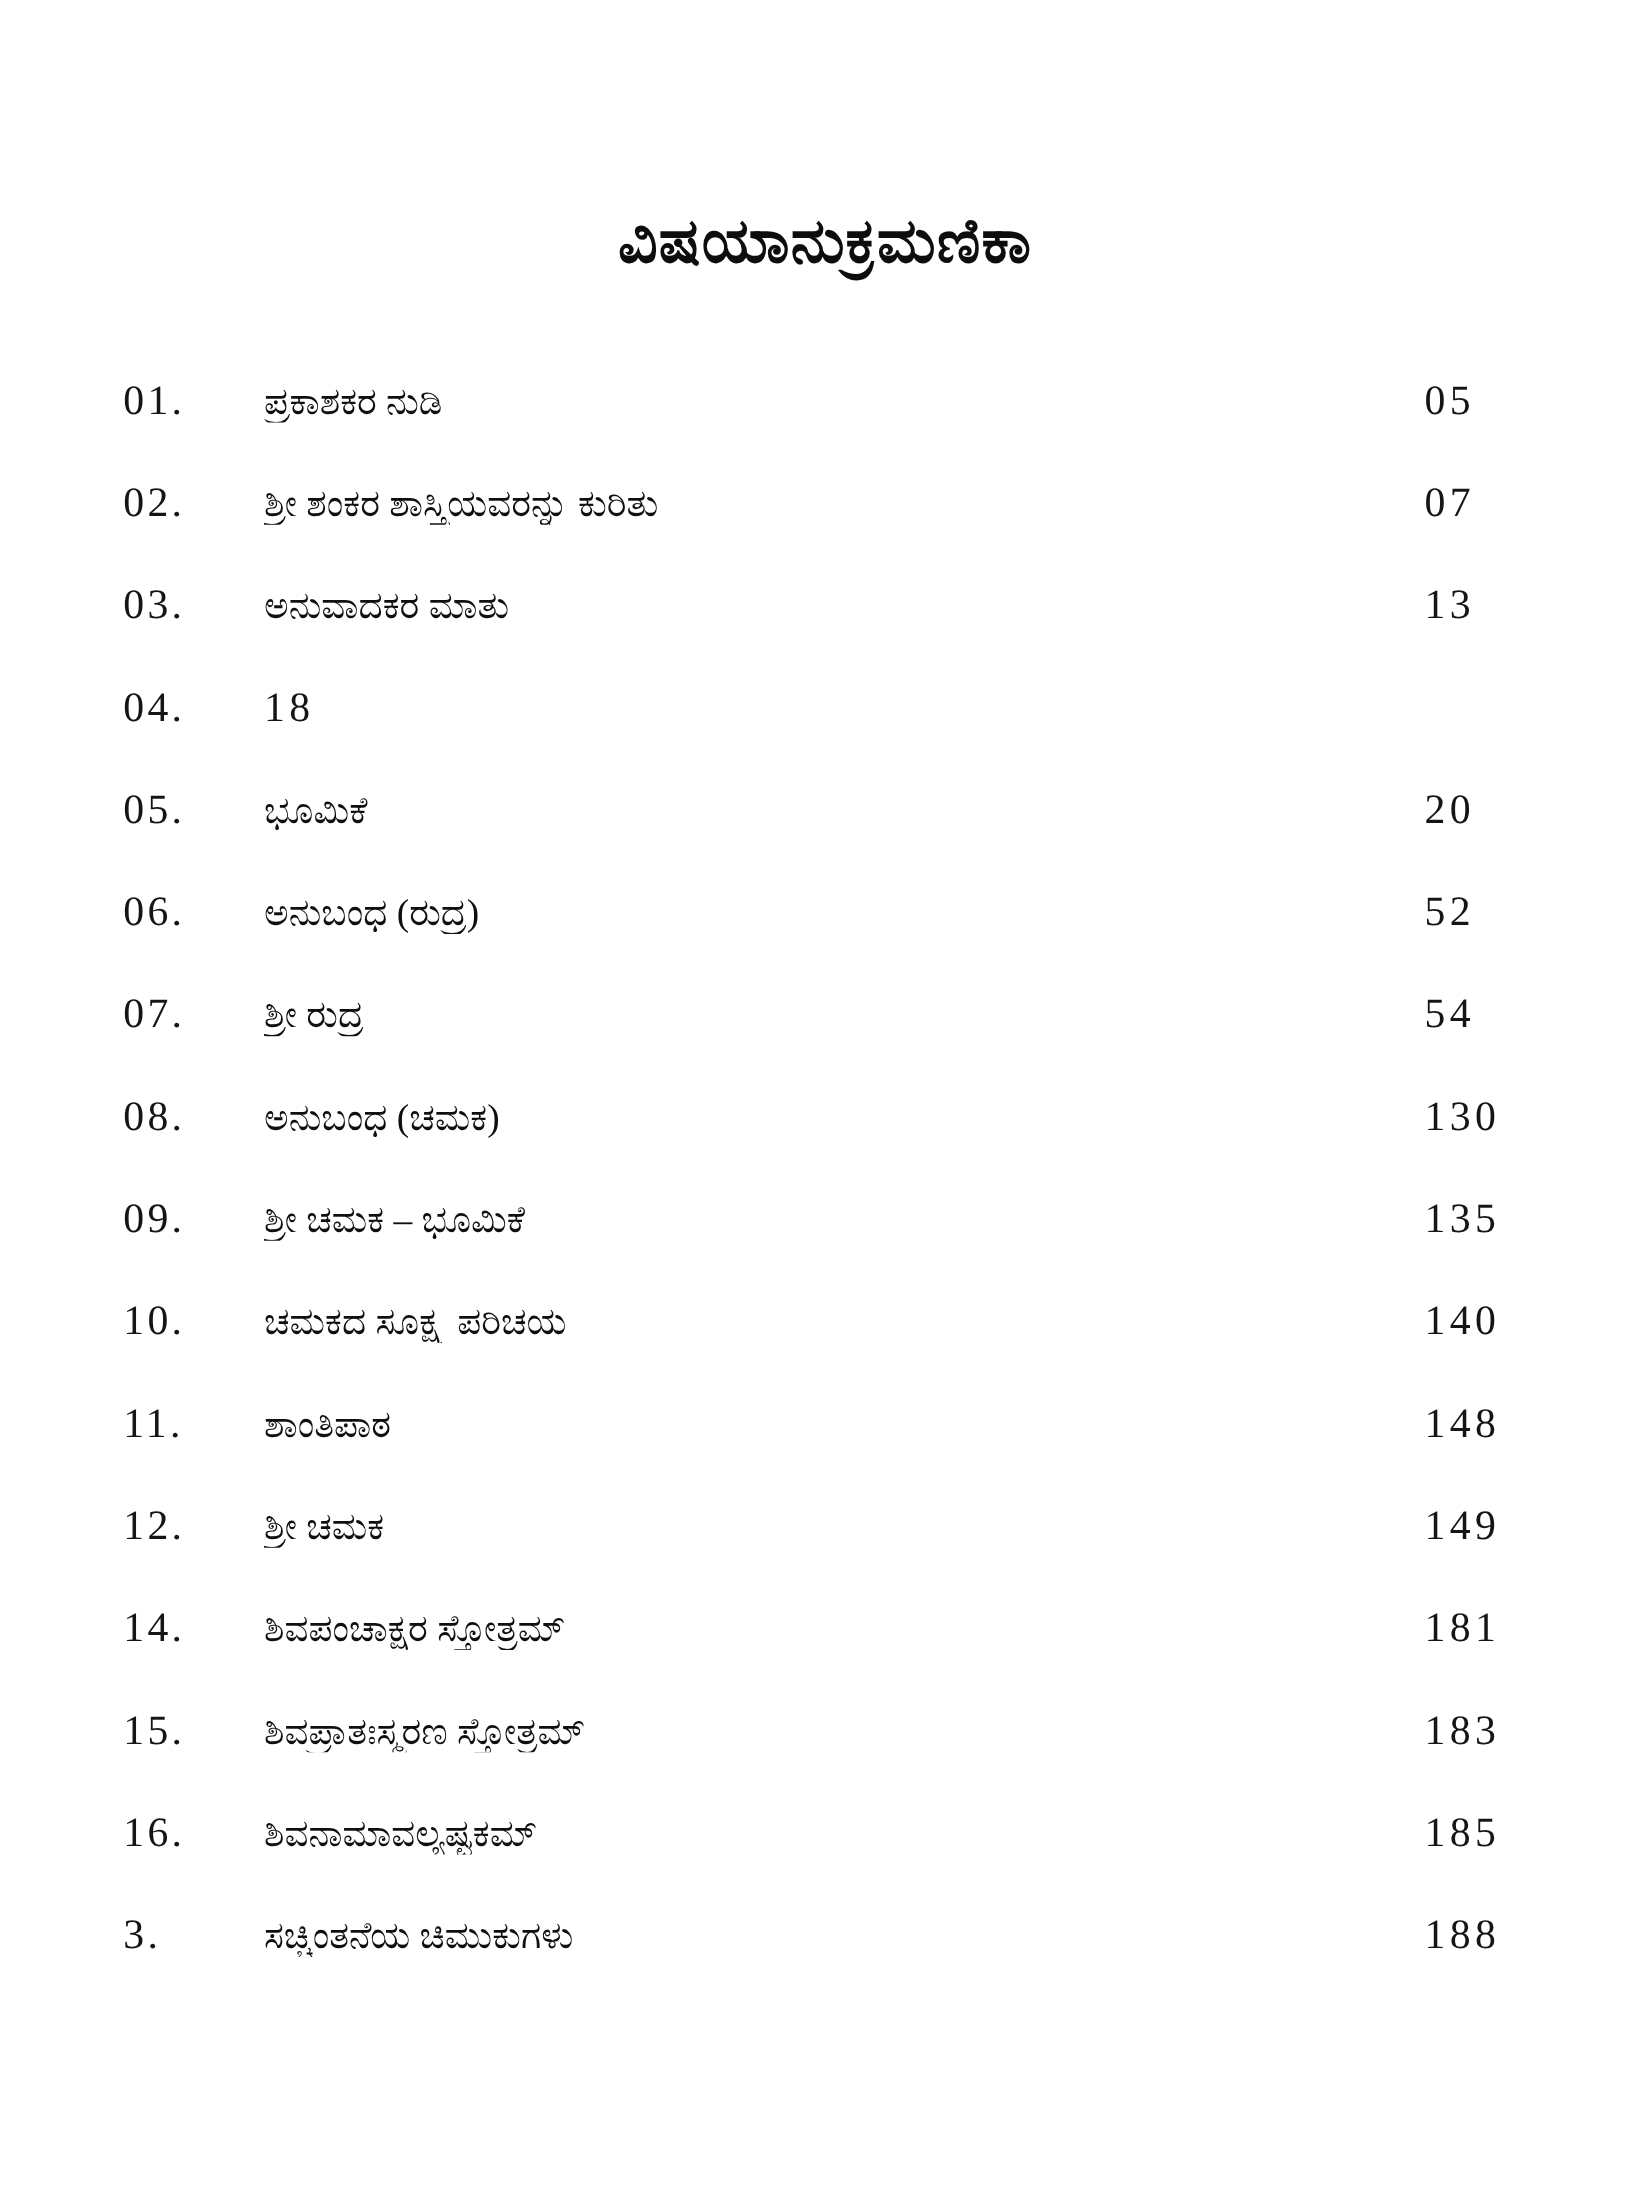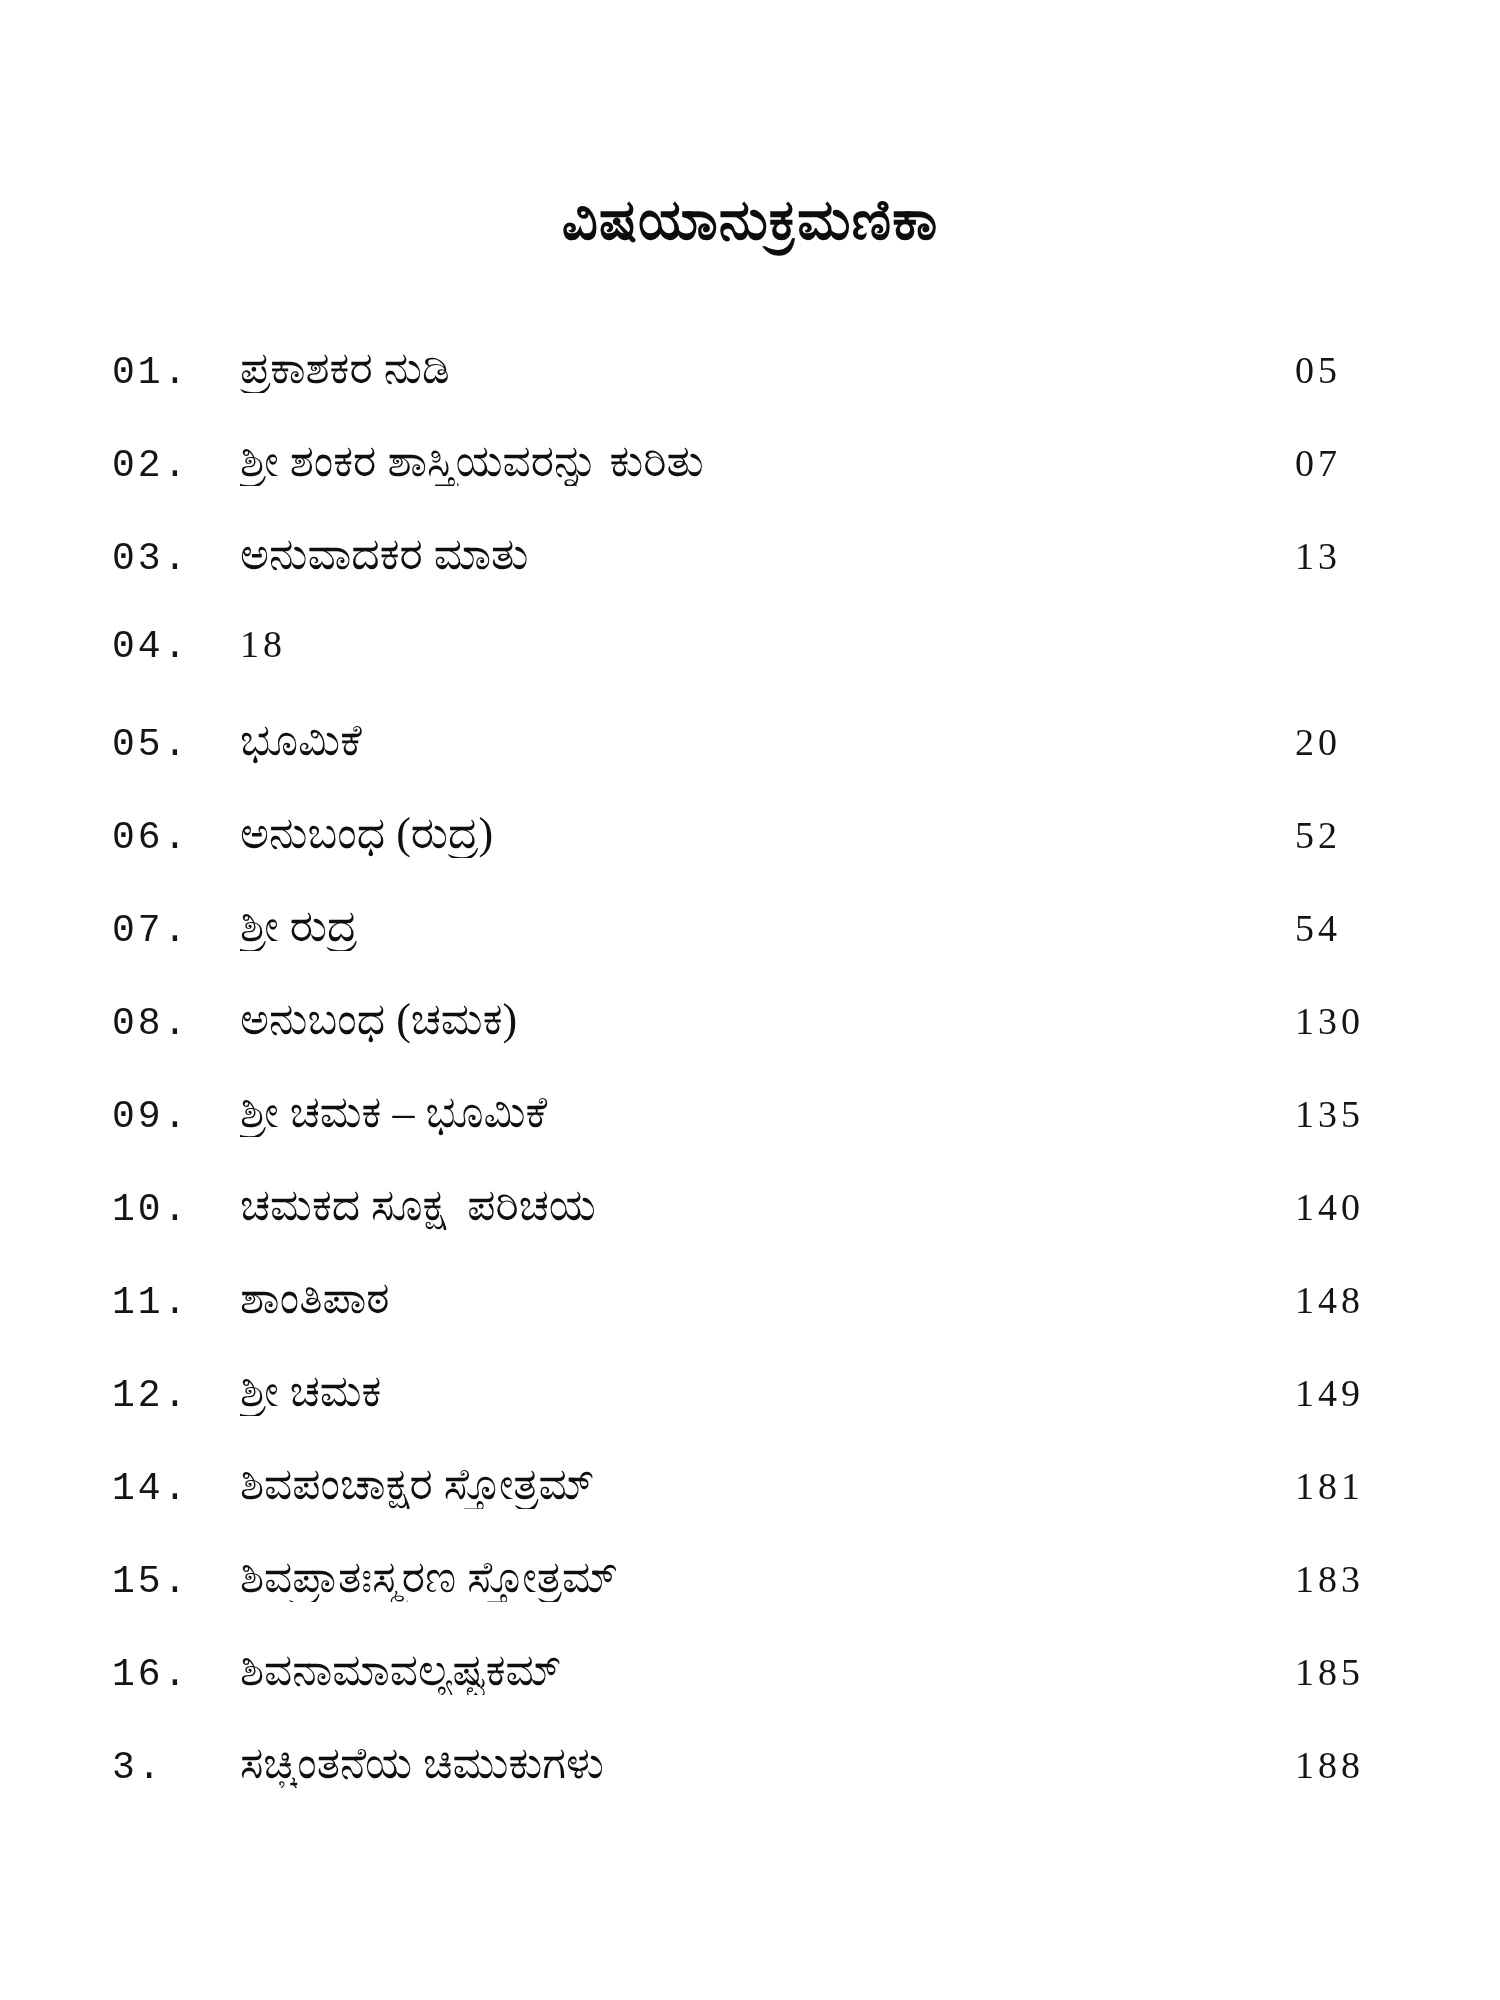--- a/index.html
+++ b/index.html
@@ -38,28 +38,28 @@
   .toc-row {
     display: flex;
     align-items: baseline;
     height: 93px;
     font-size: 40px;
     line-height: 1.1;
   }
   .entry-num {
     width: 128px;
     flex: 0 0 128px;
-    font-family: Liberation Mono, monospace;
+    font-family: Liberation Serif, serif;
     font-size: 38px;
     letter-spacing: 3px;
     color: #151515;
   }
   .entry-label {
     flex: 1 1 auto;
-    font-size: 44px;
+    font-size: 34px;
     color: #0f0f0f;
     white-space: nowrap;
     overflow: hidden;
   }
   .entry-page {
     flex: 0 0 auto;
     text-align: left;
     min-width: 90px;
     font-family: "Liberation Serif", serif;
     font-size: 38px;

